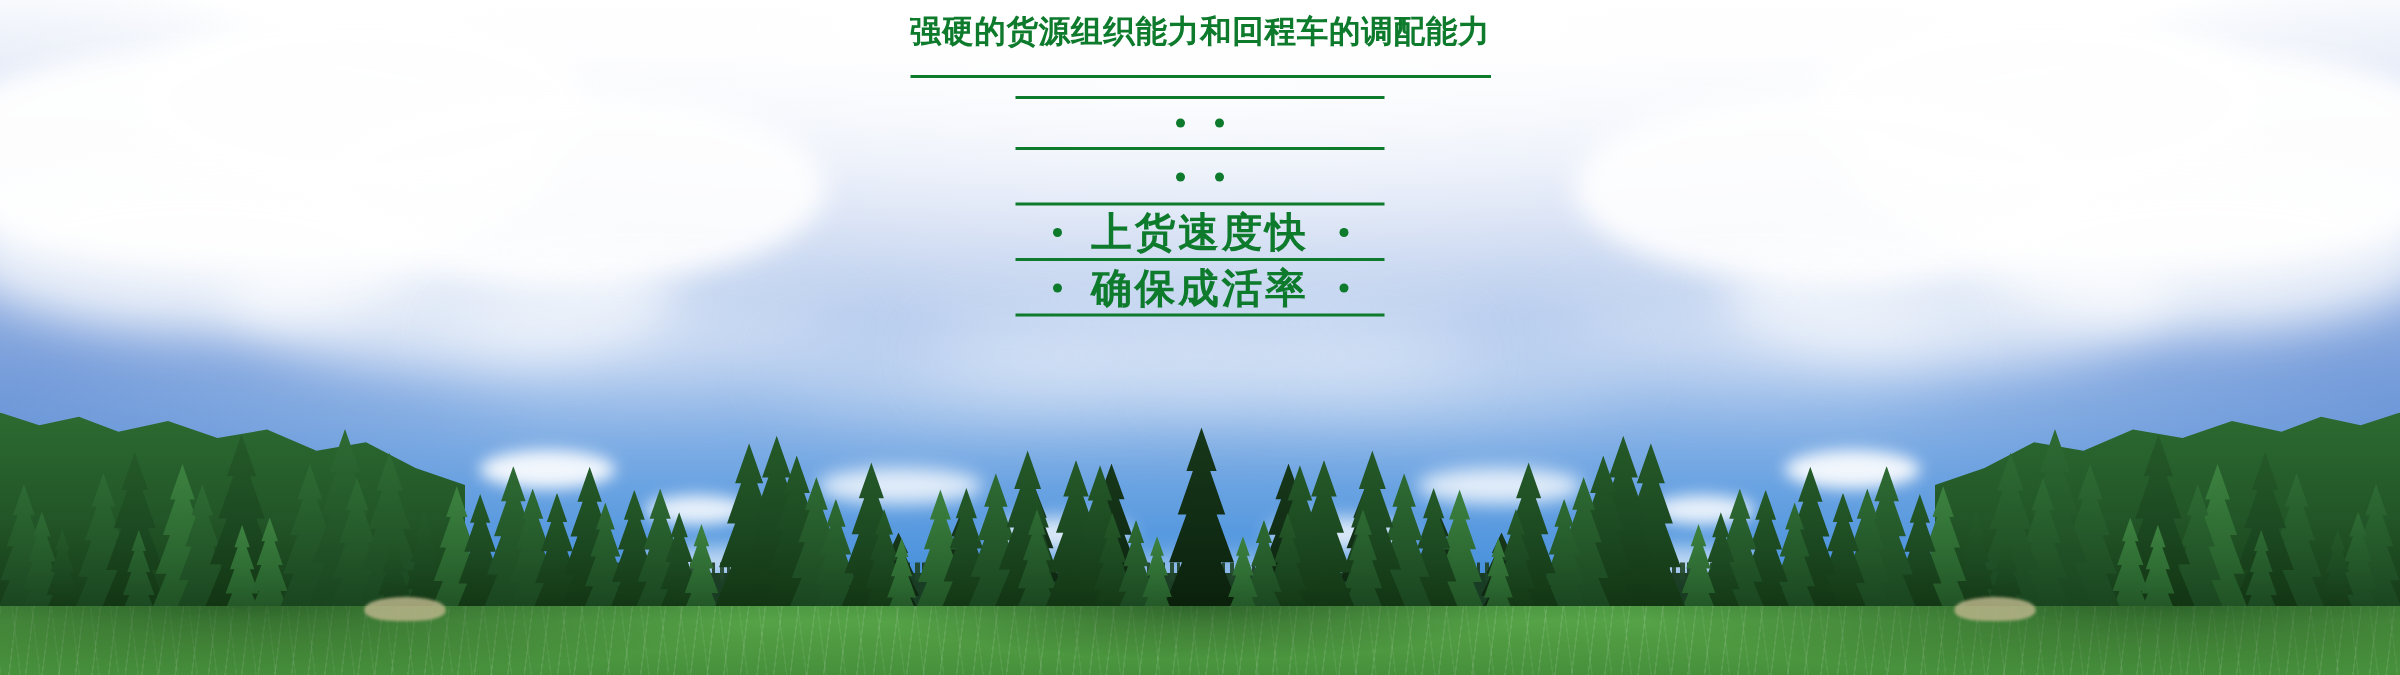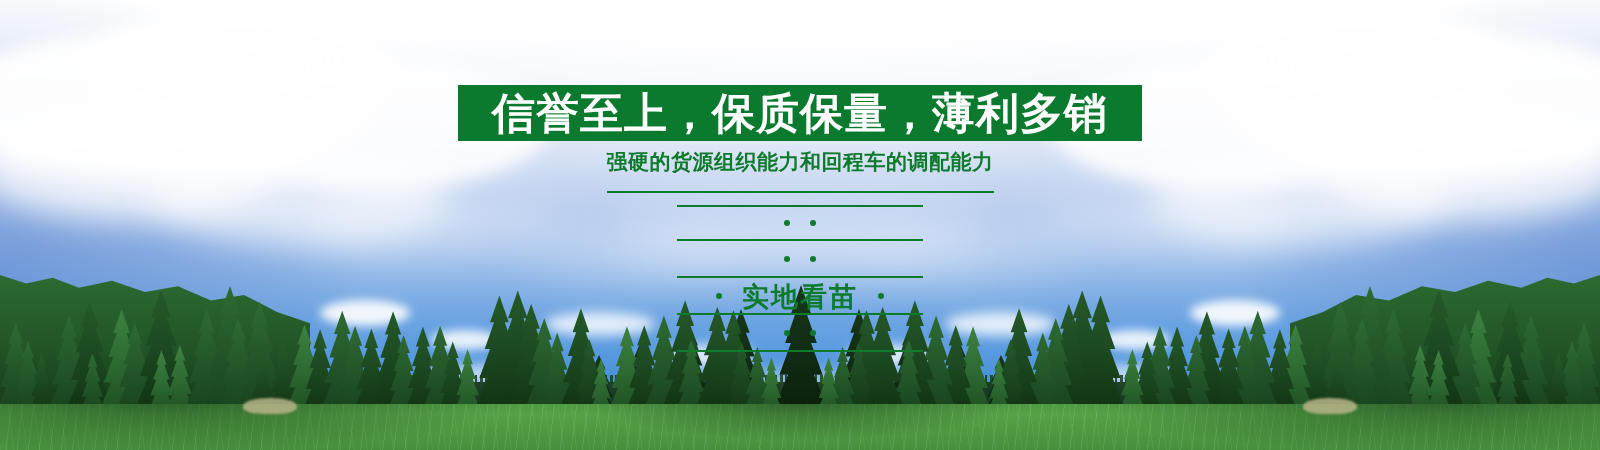--- a/index.html
+++ b/index.html
@@ -389,40 +389,38 @@
   <div class="field">
     <div class="field-rows"></div>
     <div class="field-rows2"></div>
     <div class="field-shade"></div>
   </div>
   <div class="mound l"></div>
   <div class="mound r"></div>
 
   <div class="content">
 
-    <div class="headline-bar">
-      <div class="headline">信誉至上，保质保量，薄利多销</div>
-    </div>
 
     <div class="subtitle">强硬的货源组织能力和回程车的调配能力</div>
 
     <div class="features" id="features">
         <div class="feature">
           <span class="feature-dot"></span>
           <span class="feature-dot"></span>
         </div>
         <div class="feature">
           <span class="feature-dot"></span>
           <span class="feature-dot"></span>
         </div>
         <div class="feature">
           <span class="feature-dot"></span>
-          <span class="feature-label">实地看苗</span>
+          <span class="feature-label">上货速度快</span>
           <span class="feature-dot"></span>
         </div>
         <div class="feature">
           <span class="feature-dot"></span>
+          <span class="feature-label">确保成活率</span>
           <span class="feature-dot"></span>
         </div>
       </div>
 
   </div>
 </div>
 
 </body></html>

